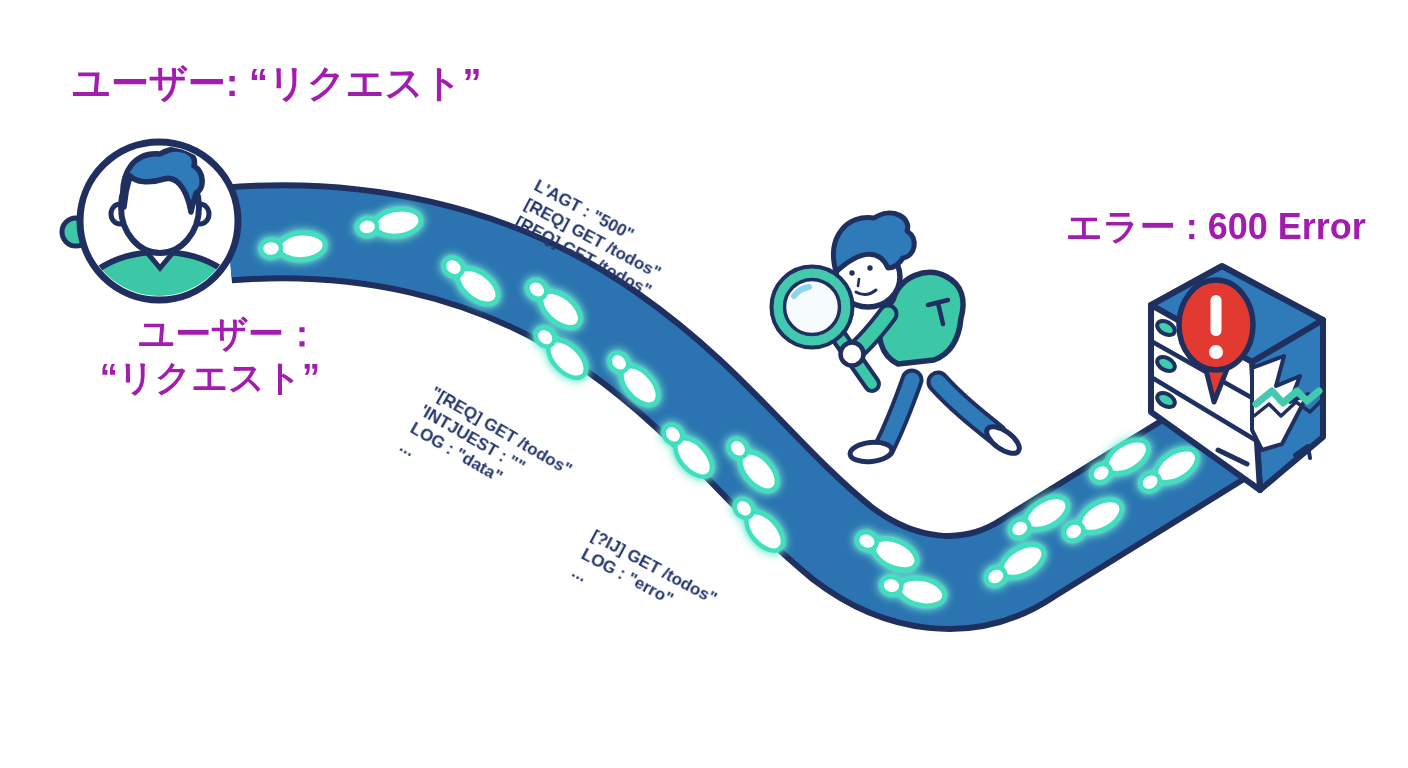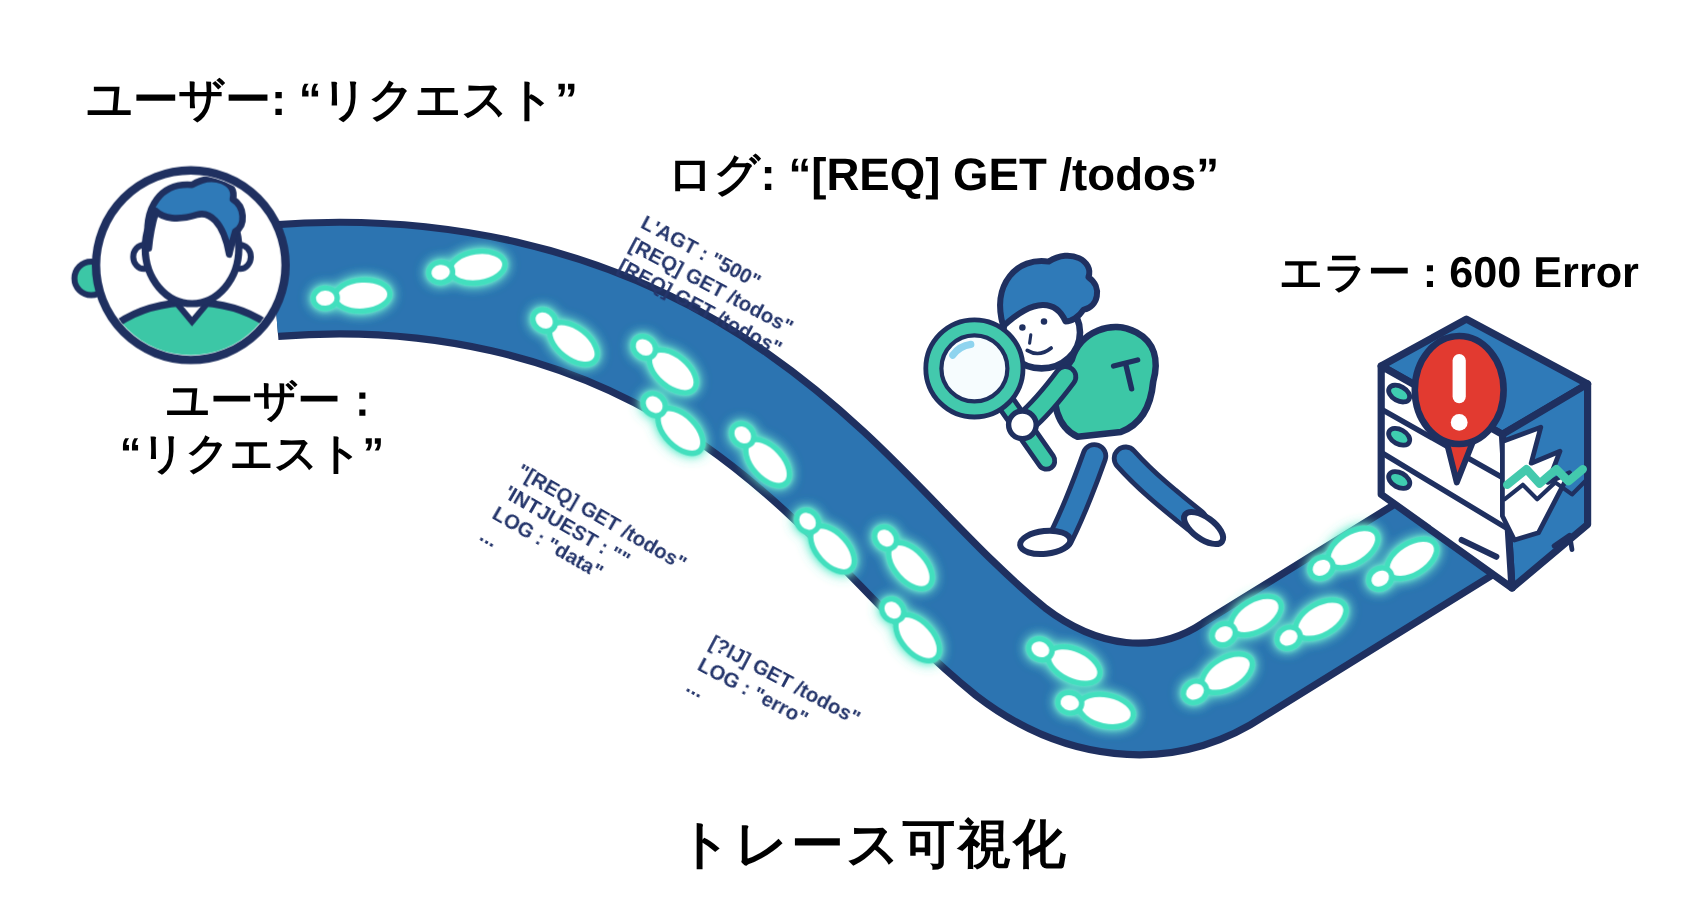--- a/index.html
+++ b/index.html
@@ -1,19 +1,19 @@
 <!DOCTYPE html>
 <html><head>
 <meta charset="utf-8">
 <style>
   html,body{margin:0;padding:0;background:#ffffff;}
   .stage{position:relative;width:1408px;height:768px;overflow:hidden;background:#fff;
          font-family:"Liberation Sans","DejaVu Sans",sans-serif;}
   .stage svg{position:absolute;left:0;top:0;}
-  .lbl{position:absolute;color:#000000;font-weight:800;white-space:nowrap;}
+  .lbl{position:absolute;color:#a21caf;font-weight:800;white-space:nowrap;}
   .lbl-user-top{left:72px;top:58px;font-size:38px;}
   .lbl-user-side{left:10px;top:312px;width:310px;text-align:right;font-size:36px;line-height:1.22;white-space:normal;}
   .lbl-log{left:556px;top:120px;font-size:38px;}
   .lbl-error{left:1066px;top:203px;font-size:36px;}
   .lbl-title{left:565px;top:674px;font-size:44px;letter-spacing:2px;}
   .snippet{position:absolute;color:#24356b;font-weight:700;font-size:17px;line-height:1.22;
            transform-origin:0 0;white-space:nowrap;}
   .snippet-1{left:540px;top:176px;transform:rotate(28deg);}
   .snippet-2{left:437px;top:383px;transform:rotate(30deg);}
   .snippet-3{left:597px;top:526px;transform:rotate(28deg);}
@@ -134,21 +134,20 @@
     </g>
   </svg>
 
   <div class="lbl lbl-user-top">ユーザー: “リクエスト”</div>
 
   <div class="lbl lbl-user-side">
     <div>ユーザー：</div>
     <div>“リクエスト”</div>
   </div>
 
-  <div class="lbl lbl-log">ログ: “[REQ] GET /todos”</div>
 
   <div class="lbl lbl-error">エラー : 600 Error</div>
 
   <div class="snippet snippet-1">
     <div>L'AGT : "500"</div>
     <div>[REQ] GET /todos"</div>
     <div>[REQ] GET /todos"</div>
   </div>
 
   <div class="snippet snippet-2">
@@ -157,15 +156,14 @@
     <div>LOG : "data"</div>
     <div>...</div>
   </div>
 
   <div class="snippet snippet-3">
     <div>[?IJ] GET /todos"</div>
     <div>LOG : "erro"</div>
     <div>...</div>
   </div>
 
-  <div class="lbl lbl-title">トレース可視化</div>
 
 </div>
 
 </body></html>

